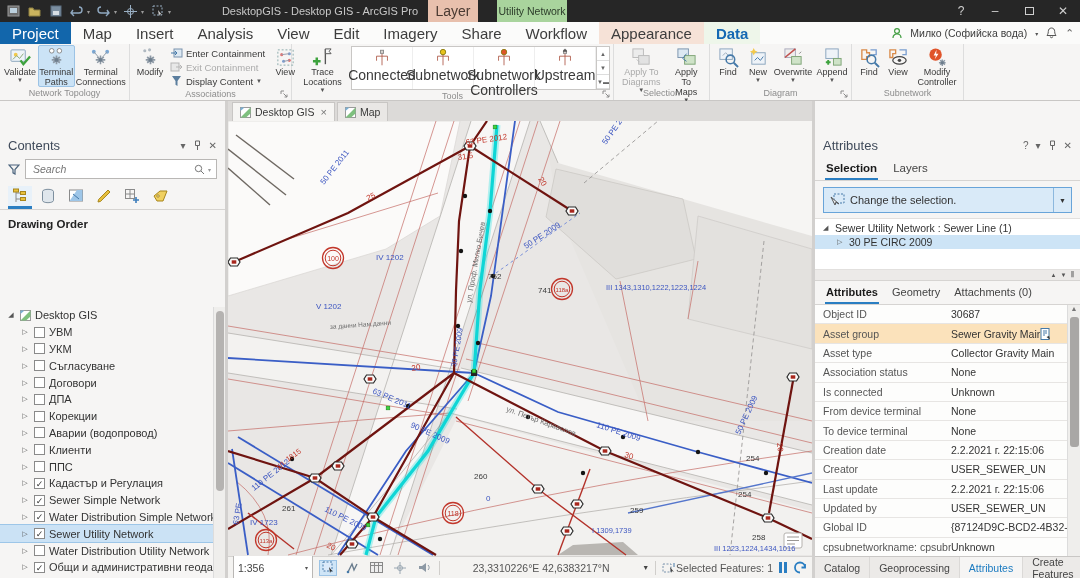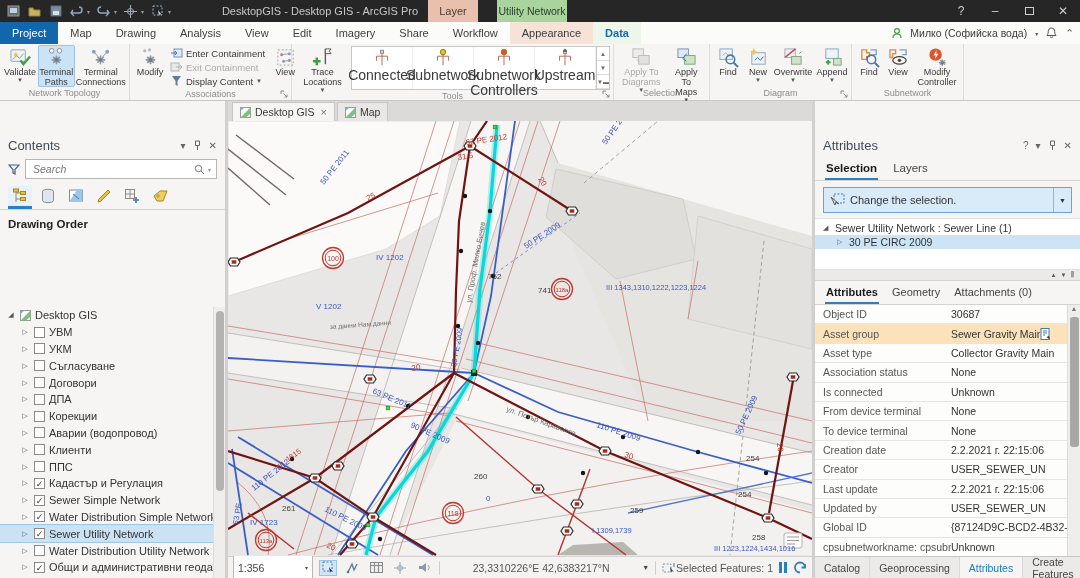--- a/index.html
+++ b/index.html
@@ -5,28 +5,28 @@
   html,body{margin:0;padding:0;background:#888;}
   *{box-sizing:border-box;}
   .window{position:relative;width:1080px;height:578px;background:#f6f5f4;overflow:hidden;
     font-family:"Liberation Sans","DejaVu Sans",sans-serif;font-size:11px;color:#333;}
   
   .titlebar{position:absolute;left:0;top:0;width:1080px;height:22px;background:#262626;color:#cfcfcf;display:flex;align-items:center;}
   .qat{display:flex;align-items:center;gap:6px;padding-left:6px;}
   .qat .qi{width:15px;height:15px;display:flex;align-items:center;justify-content:center;}
   .qat .dd{font-size:6px;color:#9a9a9a;margin-left:-3px;}
   .win-title{position:absolute;left:180px;width:280px;text-align:center;font-size:11px;color:#c8c8c8;white-space:nowrap;}
-  .ctx-layer{position:absolute;left:428px;top:0;width:50px;height:22px;background:#e8c0ad;color:#4a3a32;display:flex;align-items:center;justify-content:center;font-size:11px;}
+  .ctx-layer{position:absolute;left:428px;top:0;width:50px;height:22px;background:#e8c0ad;color:#4a3a32;display:flex;align-items:center;justify-content:center;font-size:14px;}
   .ctx-un{position:absolute;left:497px;top:0;width:70px;height:22px;background:#a9d49d;color:#2c3c2a;display:flex;align-items:center;justify-content:center;font-size:10.5px;}
   .win-controls{position:absolute;right:0;top:0;height:22px;display:flex;}
   .win-controls .wc{width:34px;height:22px;display:flex;align-items:center;justify-content:center;color:#cfcfcf;font-size:12px;}
   .wc .maxbox{display:inline-block;width:9px;height:8px;border:1px solid #cfcfcf;}
   
   .tabrow{position:absolute;left:0;top:22px;width:1080px;height:22px;background:#fbfbfa;display:flex;align-items:stretch;}
-  .rtab{padding:0 12px;display:flex;align-items:center;font-size:11px;color:#3d3d3d;}
+  .rtab{padding:0 12px;display:flex;align-items:center;font-size:15px;color:#3d3d3d;}
   .rtab.project{background:#1266ab;color:#fff;}
   .rtab.layerctx{background:#f6e2d7;}
   .rtab.unctx{background:#e2efdc;color:#444;}
   .rtab.active{background:#eef6ea;color:#1569b3;font-weight:bold;}
   .tab-right{position:absolute;right:6px;top:22px;height:22px;display:flex;align-items:center;gap:8px;color:#3d3d3d;font-size:10.5px;}
   .user-dot{color:#3f9c3f;font-size:11px;}
   
   .ribbon{position:absolute;left:0;top:44px;width:1080px;height:57px;background:#f6f5f4;border-bottom:1px solid #c9c7c5;display:flex;}
   .rgroup{position:relative;border-right:1px solid #ddd;display:flex;flex-direction:column;flex:0 0 auto;}
   .rg-body{flex:1;display:flex;align-items:flex-start;padding:1px 3px;gap:1px;}
@@ -179,21 +179,21 @@
       <span class="wc">
           <span class="maxbox"></span>
         </span>
       <span class="wc">✕</span>
     </div>
   </div>
 
   <div class="tabrow" id="ribbon-tabs">
       <div class="rtab project">Project</div>
       <div class="rtab">Map</div>
-      <div class="rtab">Drawing</div>
+      <div class="rtab">Insert</div>
       <div class="rtab">Analysis</div>
       <div class="rtab">View</div>
       <div class="rtab">Edit</div>
       <div class="rtab">Imagery</div>
       <div class="rtab">Share</div>
       <div class="rtab">Workflow</div>
       <div class="rtab layerctx">Appearance</div>
       <div class="rtab unctx active">Data</div>
     </div>
   <div class="tab-right">

